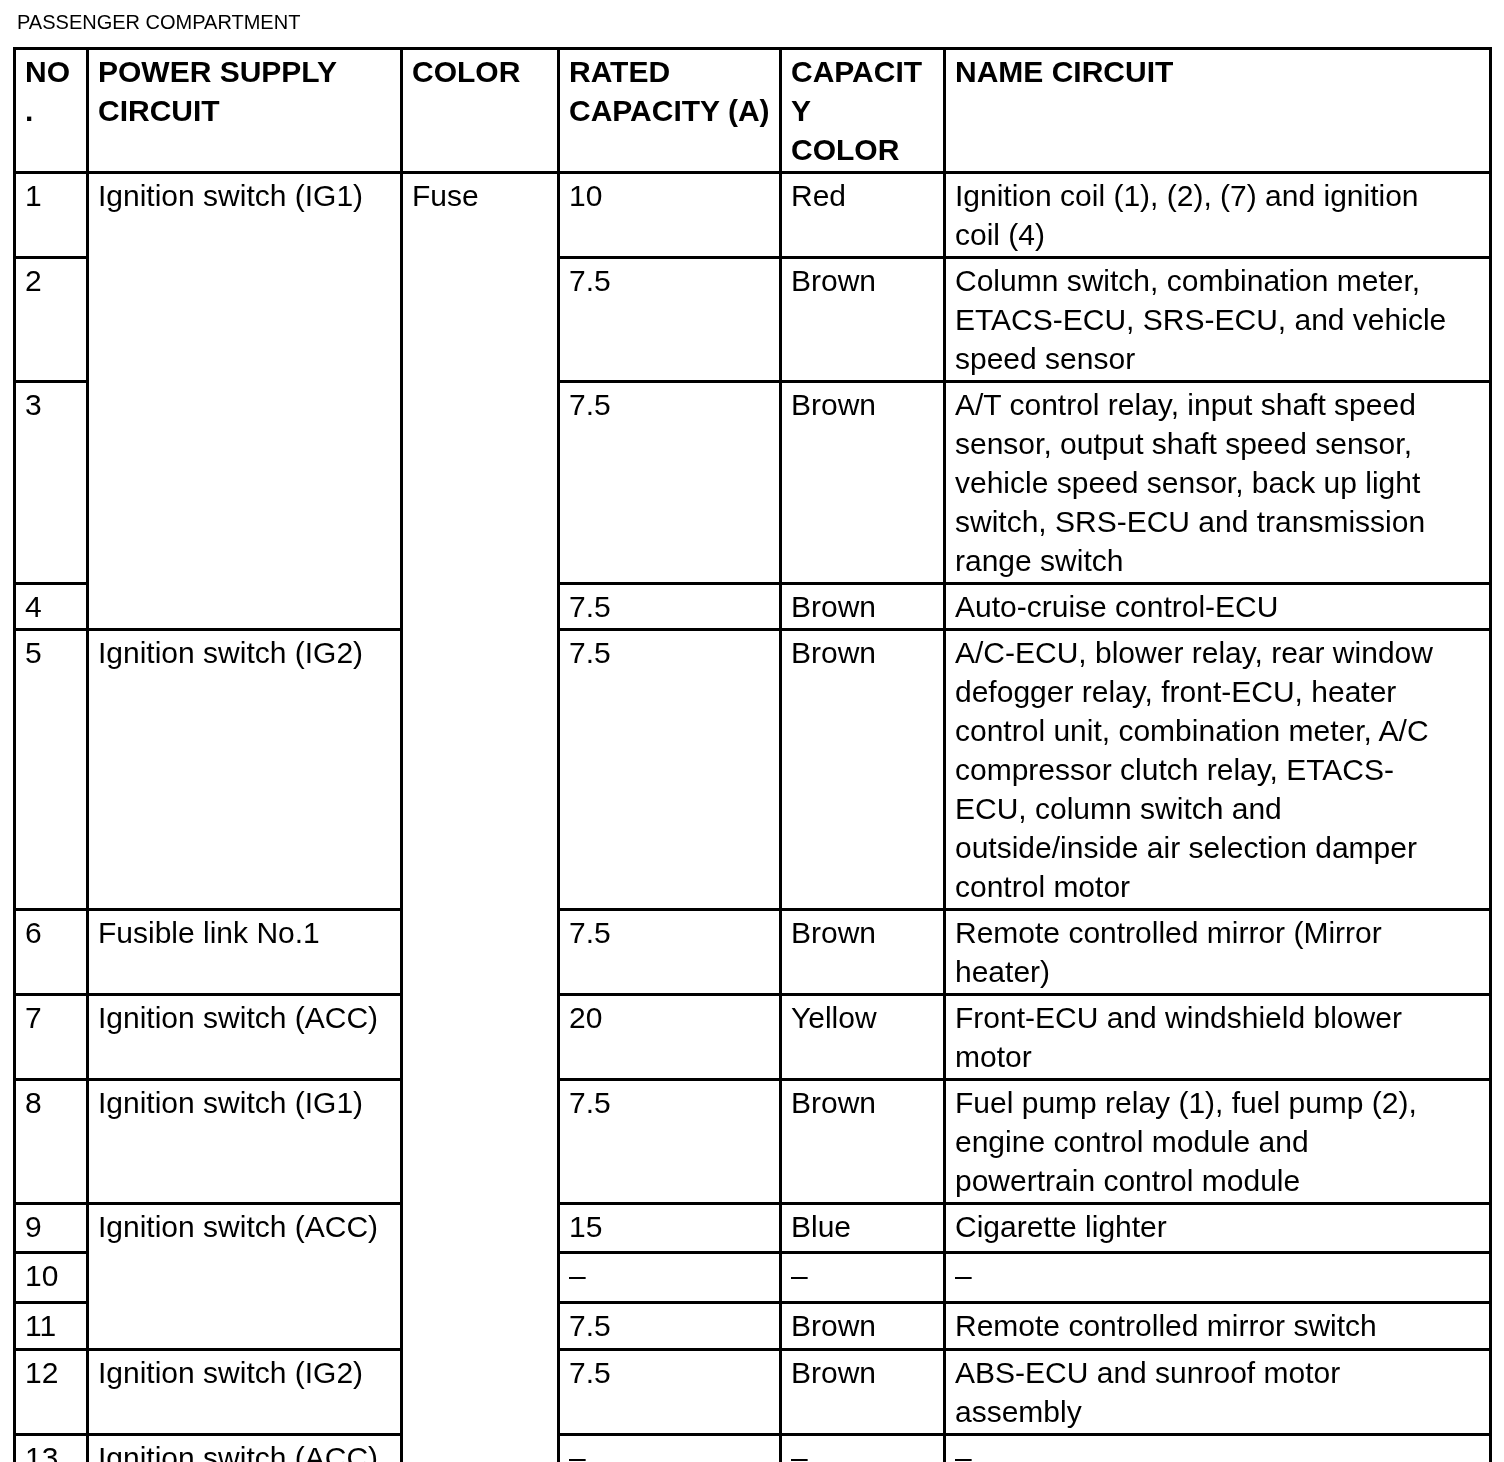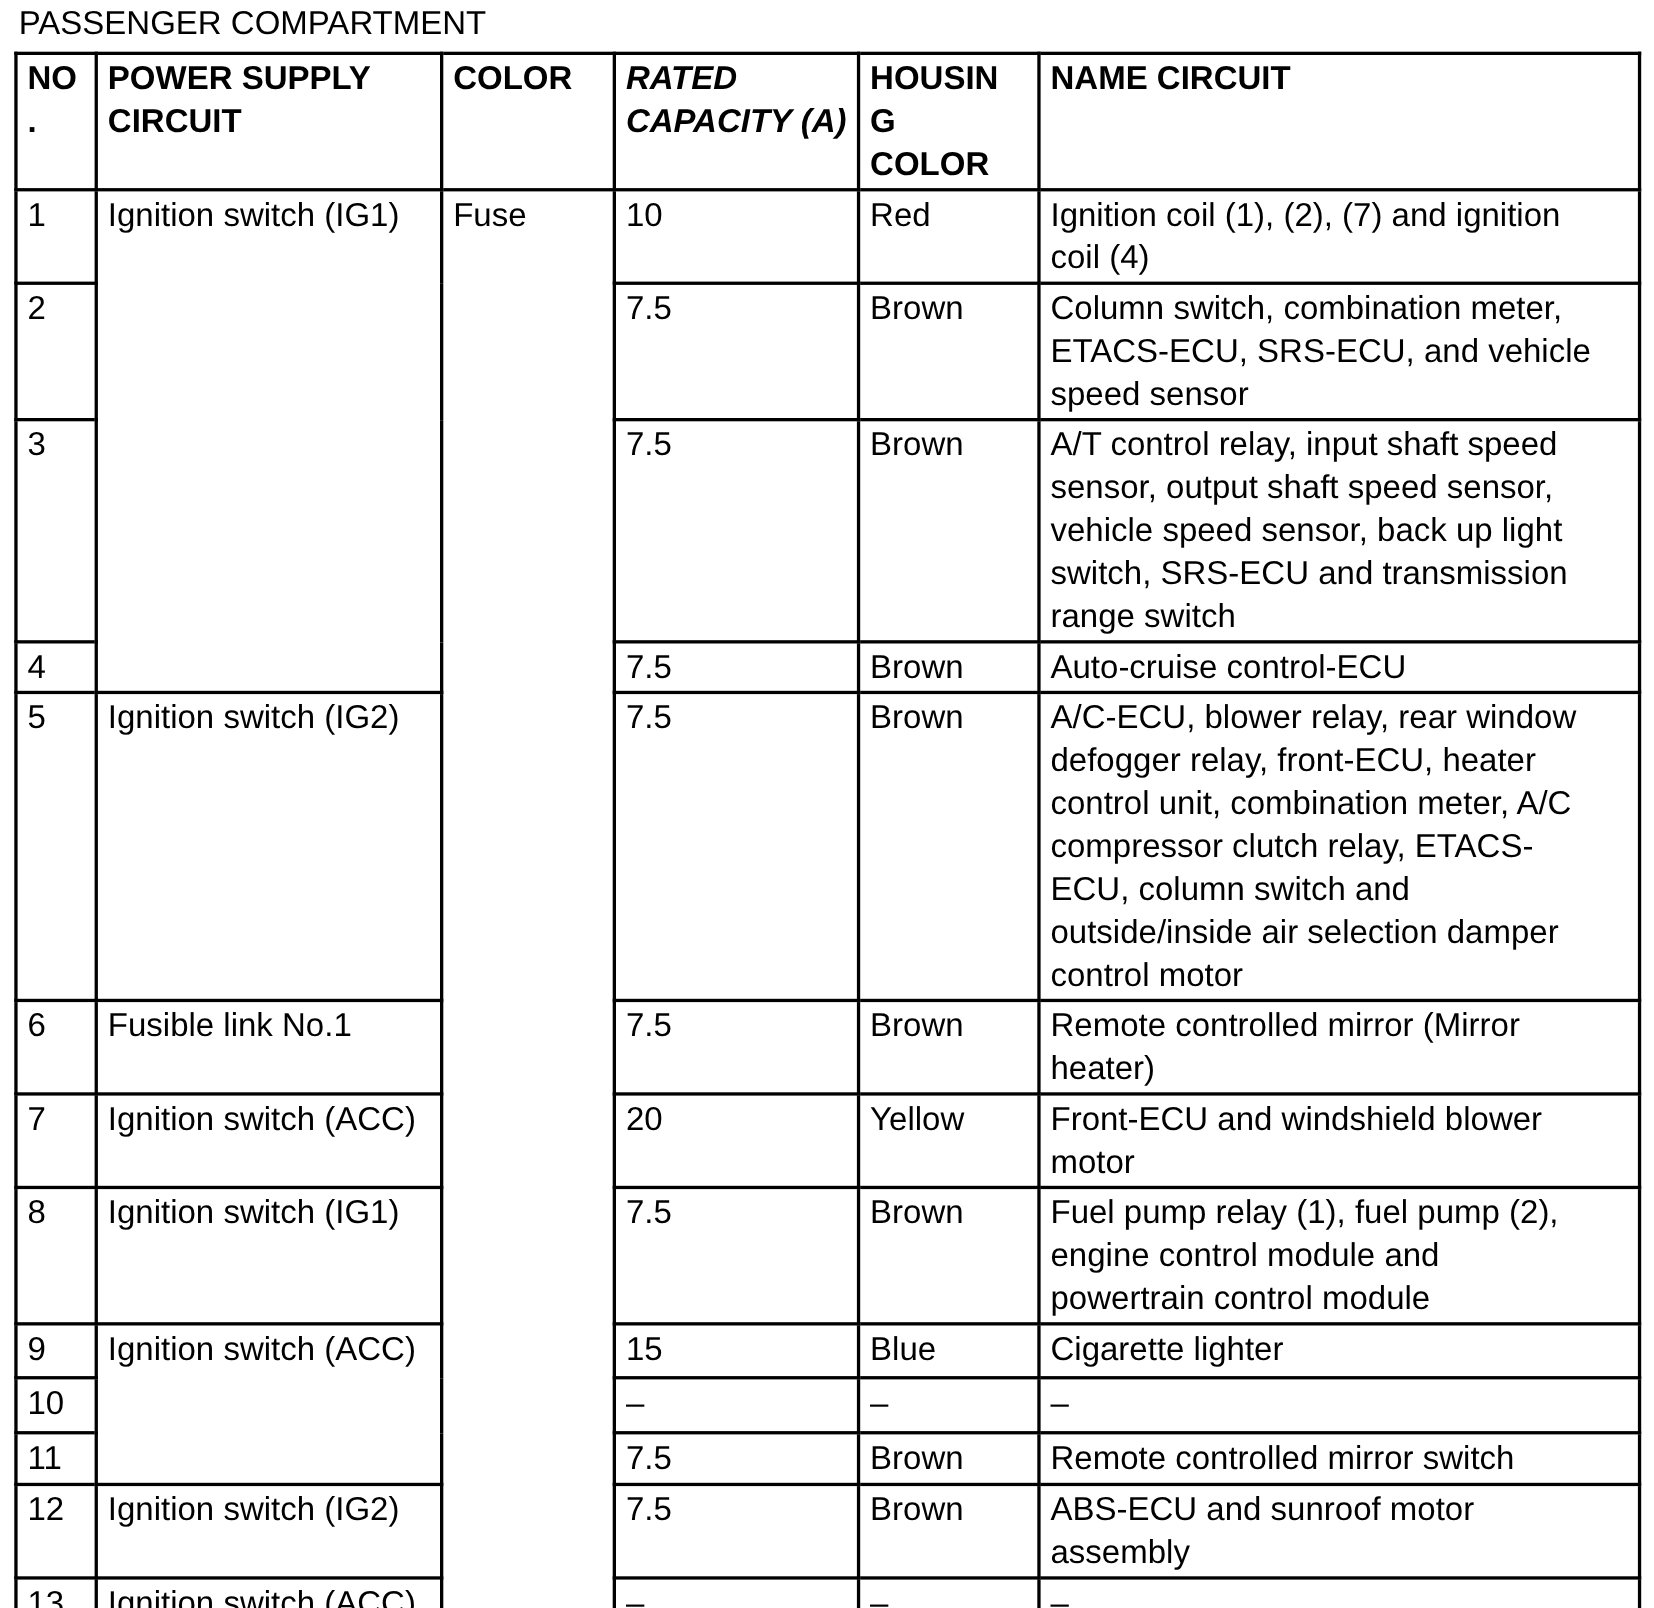--- a/index.html
+++ b/index.html
@@ -11,21 +11,21 @@
   }
   .page {
     position: relative;
     width: 1504px;
     height: 1462px;
     background: #ffffff;
     overflow: hidden;
   }
   .doc-title {
     margin: 5px 0 0 17px;
-    font-size: 30px;
+    font-size: 20px;
     line-height: 34px;
     font-weight: normal;
     white-space: nowrap;
   }
   table.fuse-table {
     border-collapse: collapse;
     table-layout: fixed;
     margin: 8px 0 0 13px;
     width: 1476px;
     background: #ffffff;
@@ -46,21 +46,21 @@
     padding: 2px 8px 2px 9px;
     overflow: hidden;
     word-wrap: break-word;
   }
   .fuse-table th {
     font-weight: bold;
     padding-right: 16px;
   }
   
   .fuse-table td.load { padding-right: 36px; }
-  .fuse-table th.h-cap { padding-right: 2px; font-style: italic; }
+  .fuse-table th.h-cap { padding-right: 2px; }
 
   tr.hdr { height: 83px; }
   tr.r1  { height: 83px; }
   tr.r2  { height: 117px; }
   tr.r3  { height: 195px; }
   tr.r4  { height: 42px; }
   tr.r5  { height: 270px; }
   tr.r6  { height: 84px; }
   tr.r7  { height: 83px; }
   tr.r8  { height: 117px; }
@@ -86,21 +86,21 @@
       <col class="c-cap">
         <col class="c-color">
         <col class="c-load">
     </colgroup>
     <thead>
       <tr class="hdr">
         <th>NO.</th>
         <th>POWER SUPPLY CIRCUIT</th>
         <th>COLOR</th>
         <th class="h-cap">RATED CAPACITY (A)</th>
-        <th>HOUSING COLOR</th>
+        <th>CAPACITY COLOR</th>
         <th>NAME CIRCUIT</th>
       </tr>
     </thead>
     <tbody>
       <tr class="r1">
         <td>1</td>
         <td rowspan="4">Ignition switch (IG1)</td>
         <td rowspan="14">Fuse</td>
         <td>10</td>
         <td>Red</td>

